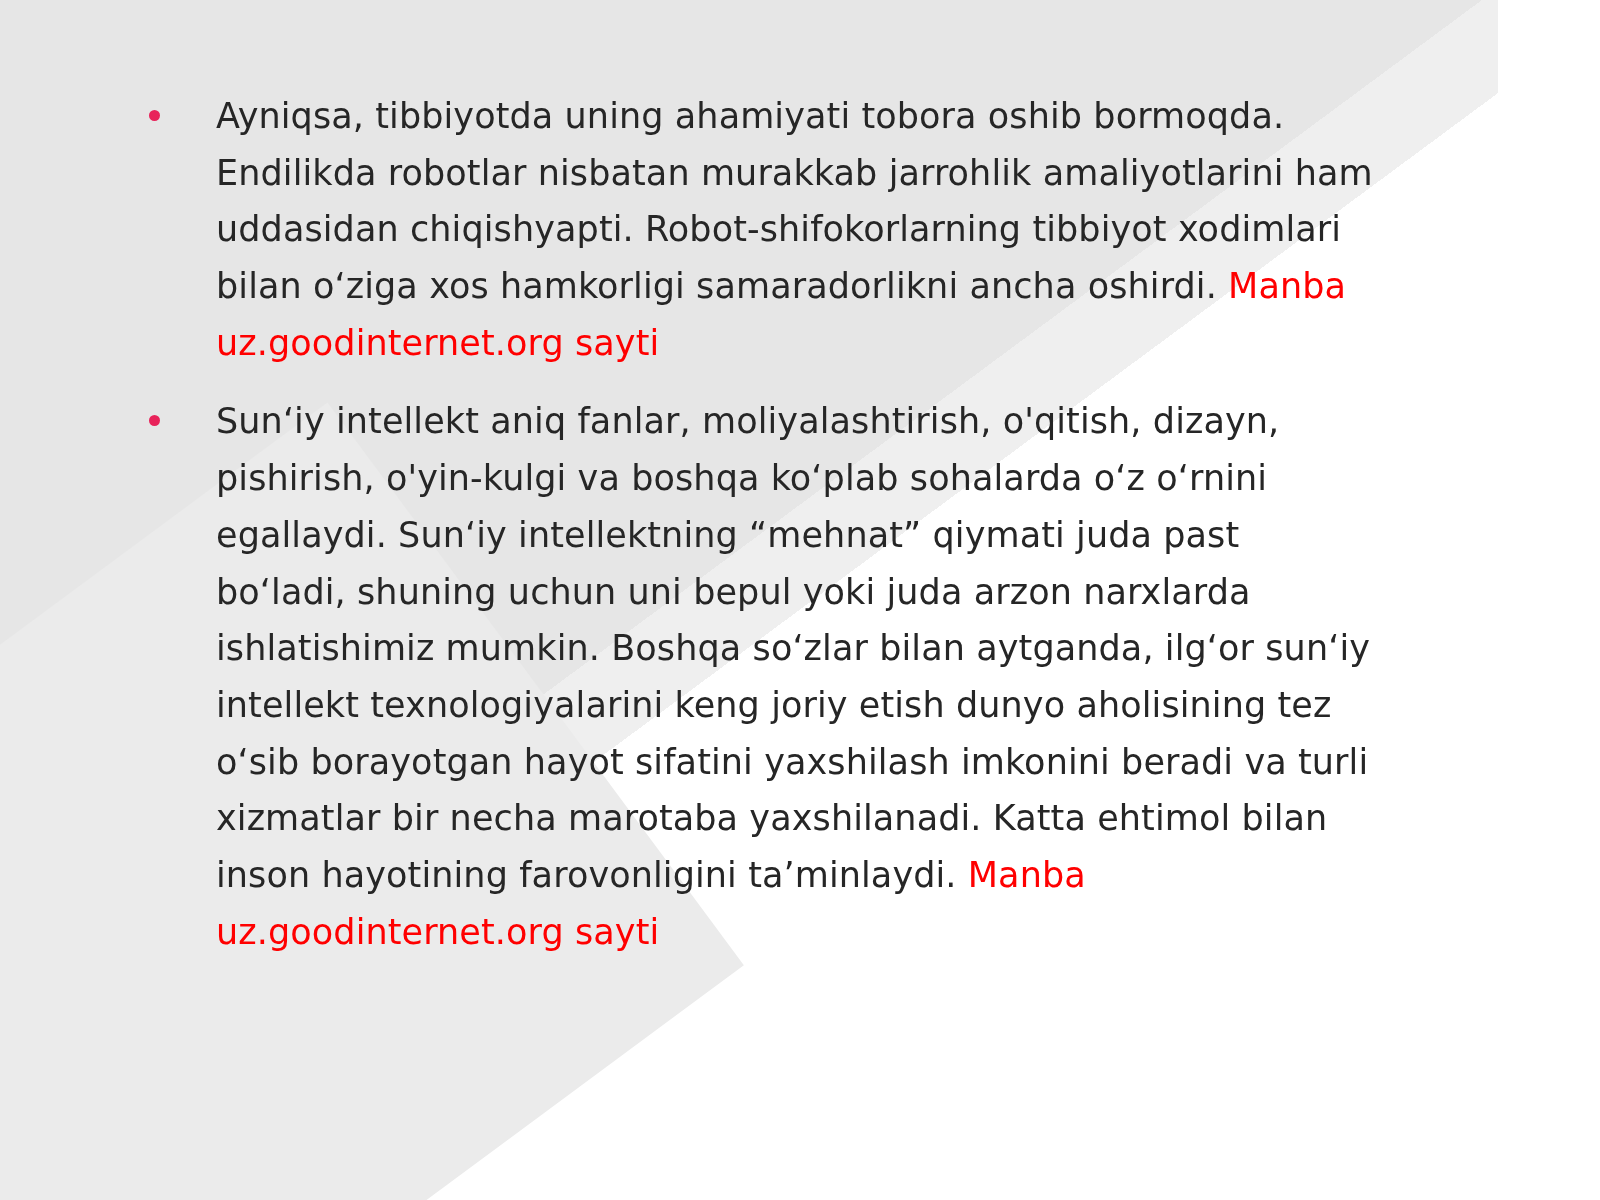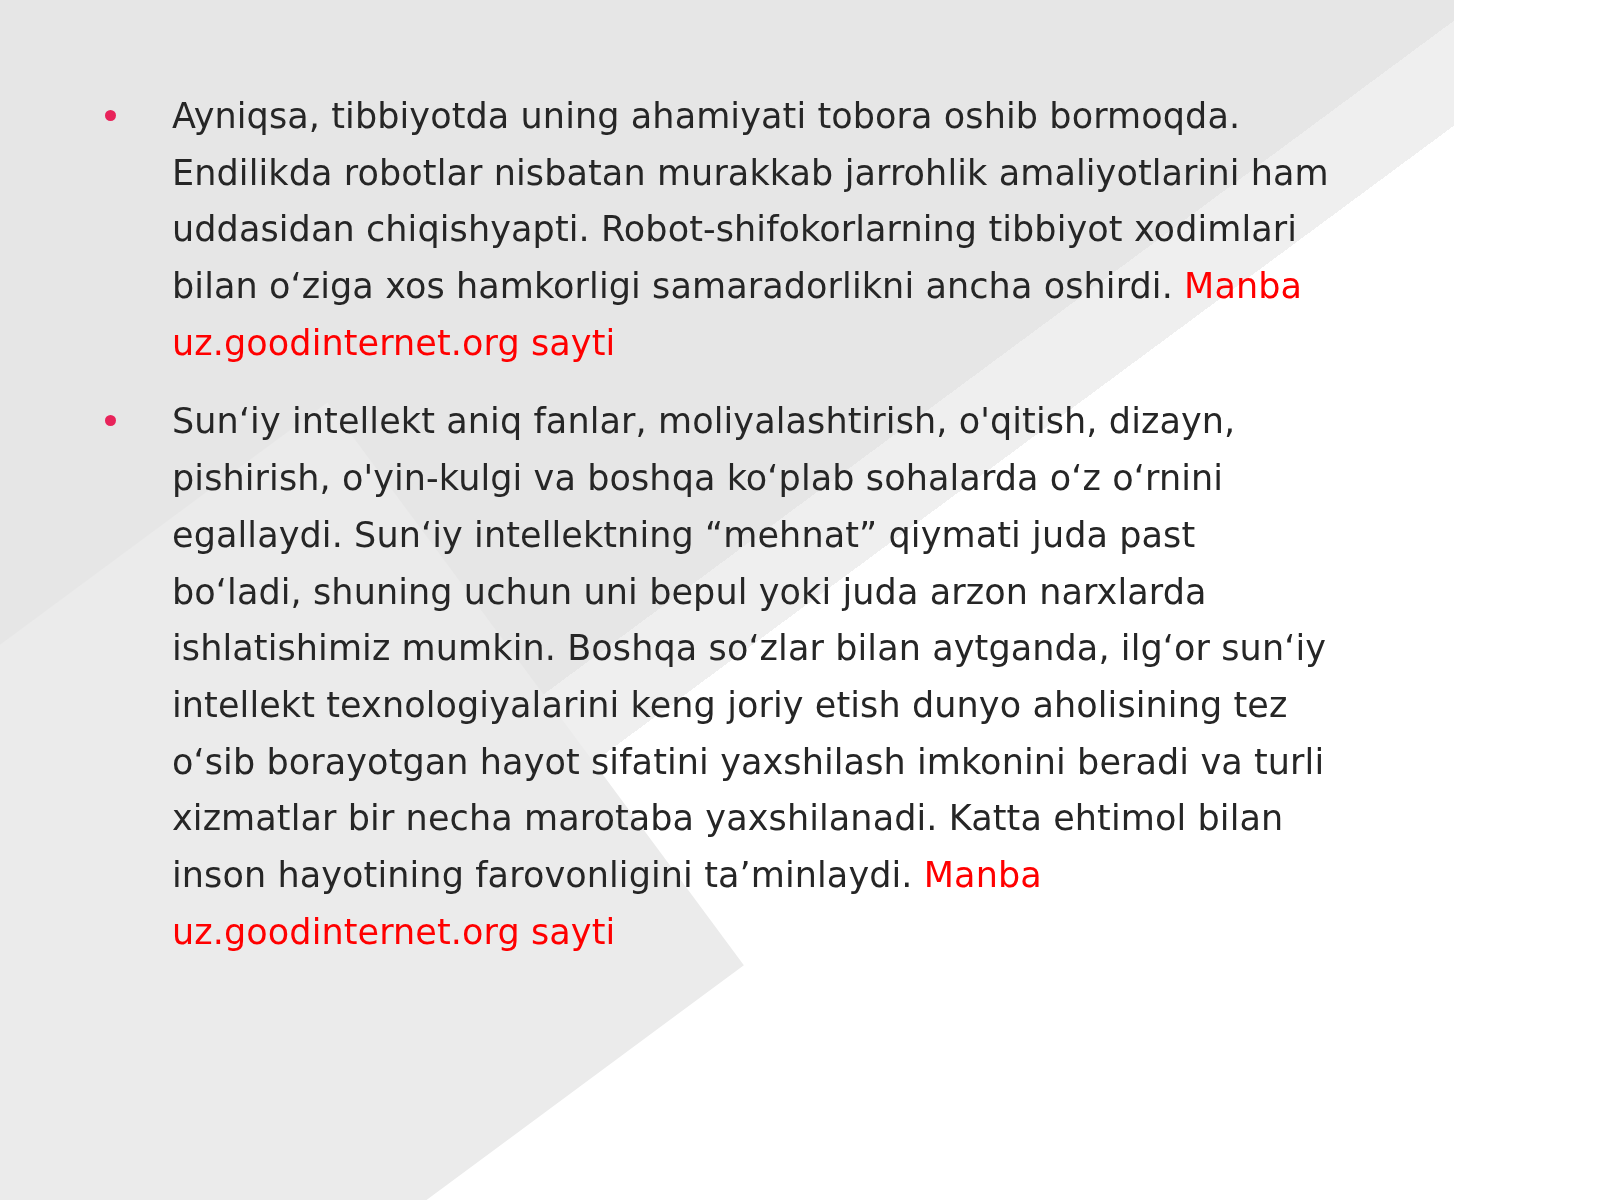--- a/index.html
+++ b/index.html
@@ -13,20 +13,21 @@
     background: #ffffff;
     overflow: hidden;
   }
 
   .slide {
     position: relative;
     width: 1454px;
     height: 1200px;
     background: #ffffff;
     overflow: hidden;
+    padding-left: 44px;
   }
 
   
   .bg-diagonal-top {
     position: absolute;
     top: 0;
     left: 0;
     width: 1600px;
     height: 1200px;
     background: linear-gradient(

